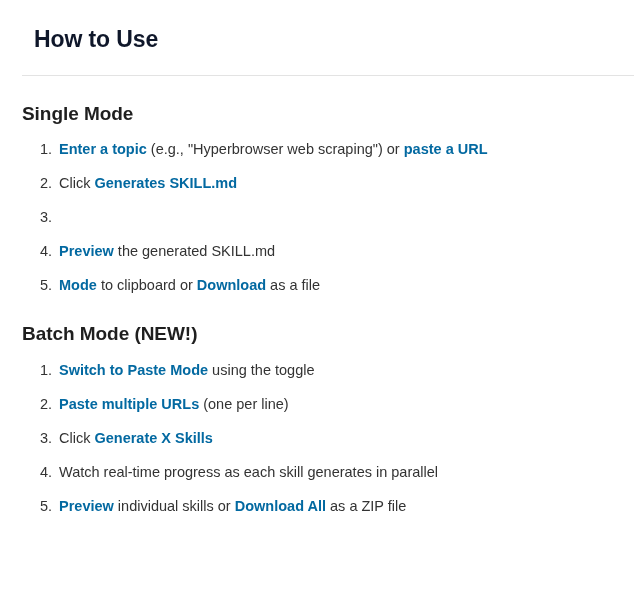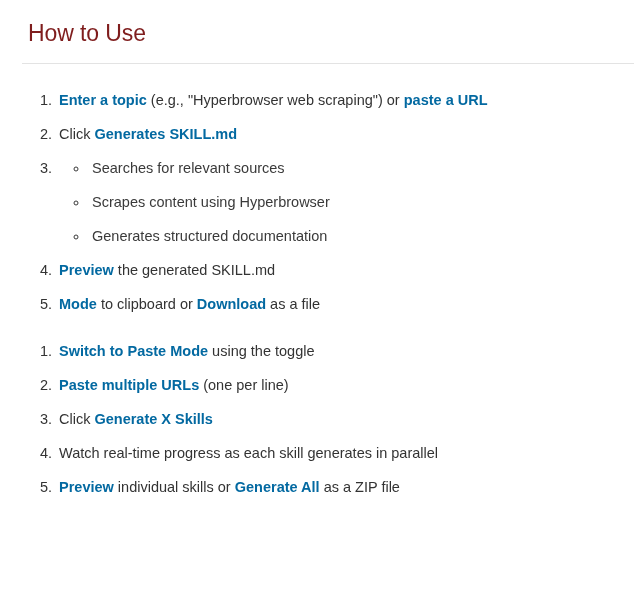--- a/index.html
+++ b/index.html
@@ -13,23 +13,23 @@
     font-family: "Liberation Sans", sans-serif;
     color: #333333;
     overflow: hidden;
   }
   .doc {
     padding: 14px 22px 0 22px;
     box-sizing: border-box;
   }
   .page-title {
     font-size: 23px;
-    font-weight: 400;
-    color: #7f1d1d;
-    margin: 6px;
+    font-weight: 700;
+    color: #0f172a;
+    margin: 12px;
     padding: 0 0 9px 0;
     letter-spacing: -0.1px;
     line-height: 1.2;
   }
   .title-rule {
     height: 1px;
     background: #e3e3e3;
     margin: 0 -22px 0 0;
     width: calc(100% + 22px);
   }
@@ -85,36 +85,34 @@
 <body>
 
 <div class="doc">
 
   <h1 class="page-title">How to Use</h1>
 
   <div class="title-rule"></div>
 
   <div id="sections-host">
       <section class="section">
+        <h2 class="section-title">Single Mode</h2>
         <ol class="steps">
           <li><span class="step-text"><b>Enter a topic</b> (e.g., "Hyperbrowser web scraping") or <b>paste a URL</b></span></li>
           <li><span class="step-text">Click <b>Generates SKILL.md</b></span></li>
-          <li><ul class="substeps">
-              <li>Searches for relevant sources</li>
-              <li>Scrapes content using Hyperbrowser</li>
-              <li>Generates structured documentation</li>
-            </ul></li>
+          <li></li>
           <li><span class="step-text"><b>Preview</b> the generated SKILL.md</span></li>
           <li><span class="step-text"><b>Mode</b> to clipboard or <b>Download</b> as a file</span></li>
         </ol>
       </section>
       <section class="section">
+        <h2 class="section-title">Batch Mode (NEW!)</h2>
         <ol class="steps">
           <li><span class="step-text"><b>Switch to Paste Mode</b> using the toggle</span></li>
           <li><span class="step-text"><b>Paste multiple URLs</b> (one per line)</span></li>
           <li><span class="step-text">Click <b>Generate X Skills</b></span></li>
           <li><span class="step-text">Watch real-time progress as each skill generates in parallel</span></li>
-          <li><span class="step-text"><b>Preview</b> individual skills or <b>Generate All</b> as a ZIP file</span></li>
+          <li><span class="step-text"><b>Preview</b> individual skills or <b>Download All</b> as a ZIP file</span></li>
         </ol>
       </section>
     </div>
 
 </div>
 
 </body></html>

